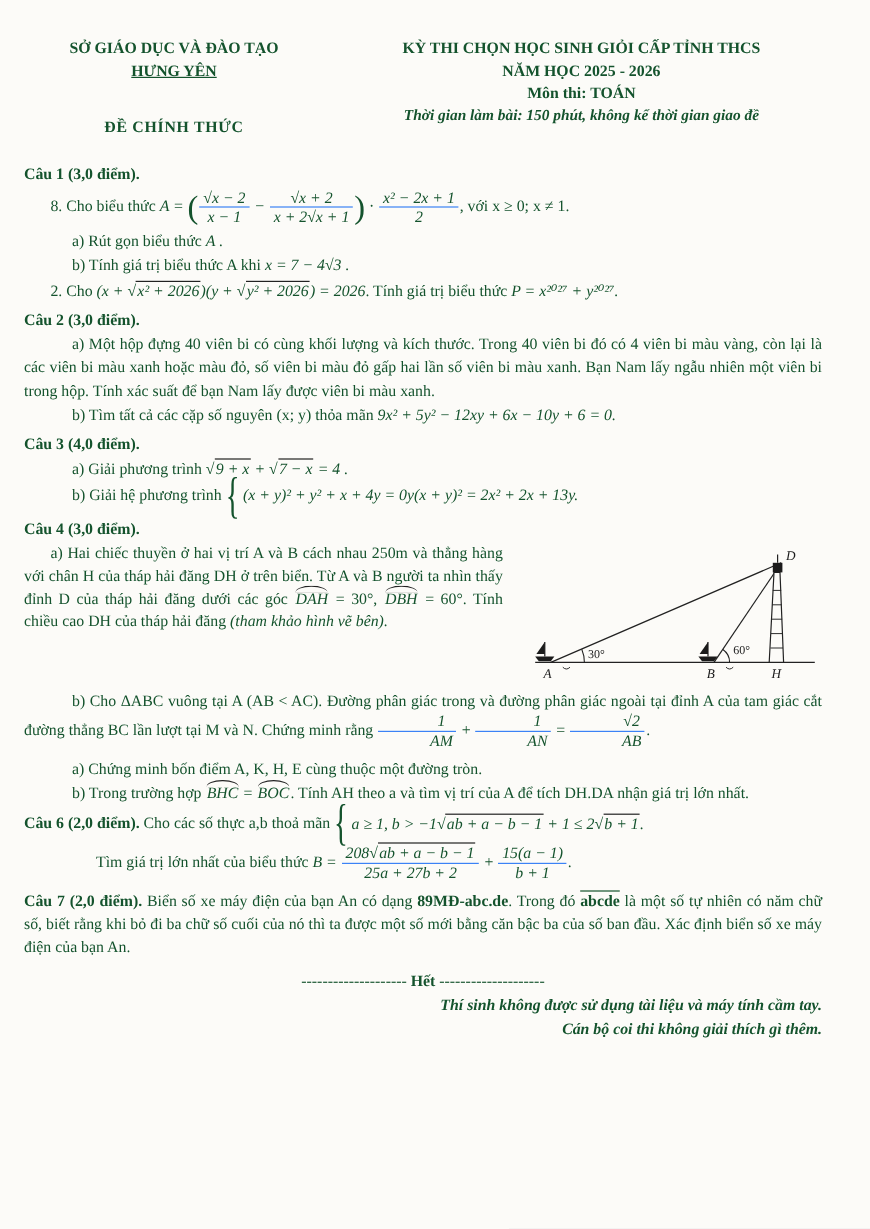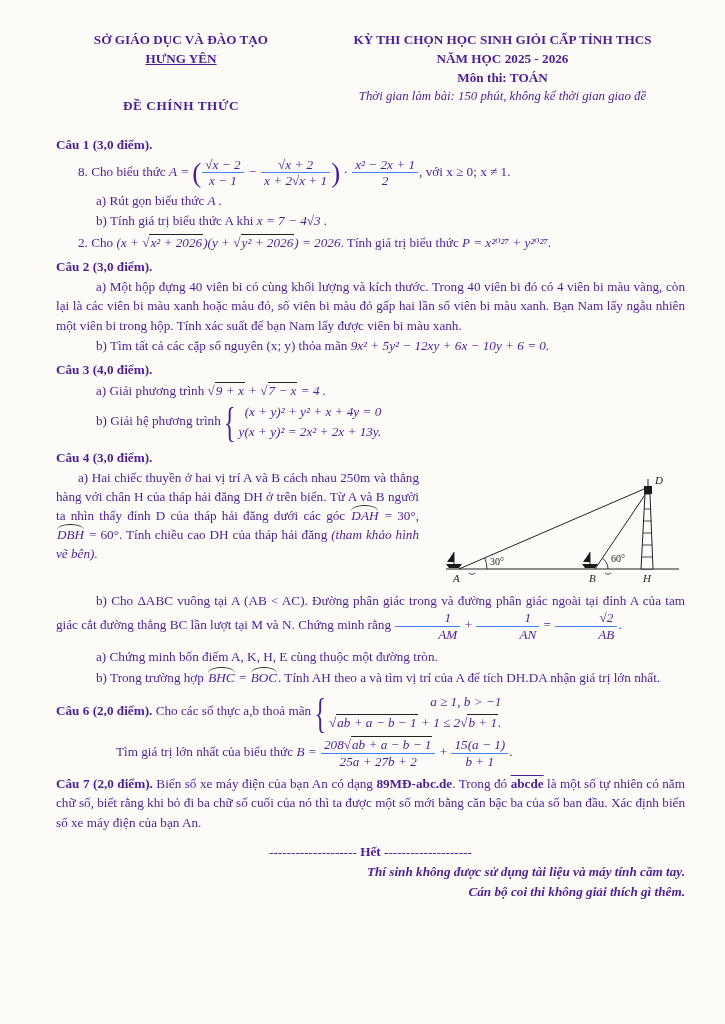--- a/index.html
+++ b/index.html
@@ -1,25 +1,25 @@
 <!DOCTYPE html>
 <html lang="vi"><head>
 <meta charset="utf-8">
 <style>
   html,body{margin:0;padding:0;background:#e8e8e8;}
   .page{
     width:725px;height:1024px;box-sizing:border-box;margin:0 auto;
-    background:#fcfbf8;color:#4c1d95;overflow:hidden;
+    background:#fcfbf8;color:#14532d;overflow:hidden;
     font-family:"Liberation Serif","DejaVu Serif",serif;
     font-size:13.2px;line-height:1.45;
-    padding:30px 40px 20px 56px;
+    padding:30px 40px 20px 20px;
   }
   .b{font-weight:700}
   .i{font-style:italic}
-  .bi{font-weight:400;font-style:italic}
+  .bi{font-weight:700;font-style:italic}
   .u{text-decoration:underline}
   .ol{text-decoration:overline}
   .mi{font-style:italic}
   p{margin:1.5px 0;text-align:justify}
   section{margin-bottom:5px}
   
   .hdr{display:flex;justify-content:space-between;text-align:center;margin-bottom:20px}
   .hdr-left{width:250px;flex:0 0 auto}
   .hdr-right{flex:1;padding-left:14px}
   .official{margin-top:28px;letter-spacing:.6px}
@@ -31,21 +31,21 @@
   .fline{padding-left:22px;text-align:left;margin:2px 0}
   
   .frac{display:inline-block;vertical-align:middle;text-align:center;font-style:italic;padding:0 1px}
   .frac .num{display:block;border-bottom:1px solid #3b82f6;line-height:1.18;padding:0 3px}
   .frac .den{display:block;line-height:1.18;padding:0 3px}
   .bp{font-size:205%;font-weight:400;vertical-align:middle;line-height:.9;font-style:normal}
   .root{white-space:nowrap}
   .root .rad{border-top:1px solid #222;padding:0 1px}
   .system{display:inline-flex;align-items:center;vertical-align:middle}
   .brace{display:inline-block;font-size:24px;transform:scaleY(1.75);transform-origin:center;font-weight:400;margin-right:3px;line-height:1;font-style:normal}
-  .sys-col{display:inline-flex;flex-direction:column;align-items:flex-end}
+  .sys-col{display:inline-flex;flex-direction:row;align-items:center}
   .sys-line{line-height:1.55}
   .hat{font-style:italic;position:relative;margin:0 1px}
   .hat::after{content:"";position:absolute;left:0;right:0;top:-3px;height:5px;
     border-top:1.2px solid #222;border-radius:50% 50% 0 0/100% 100% 0 0}
   
   .q4-row{display:flex;align-items:flex-start;gap:24px}
   .q4-text{flex:1;text-align:justify}
   .q4-fig{flex:0 0 242px;padding-top:4px}
   .fig-svg{display:block}
   .fig-svg text{font-family:"Liberation Serif","DejaVu Serif",serif;font-style:italic;font-size:11px;fill:#1b1b1b}

